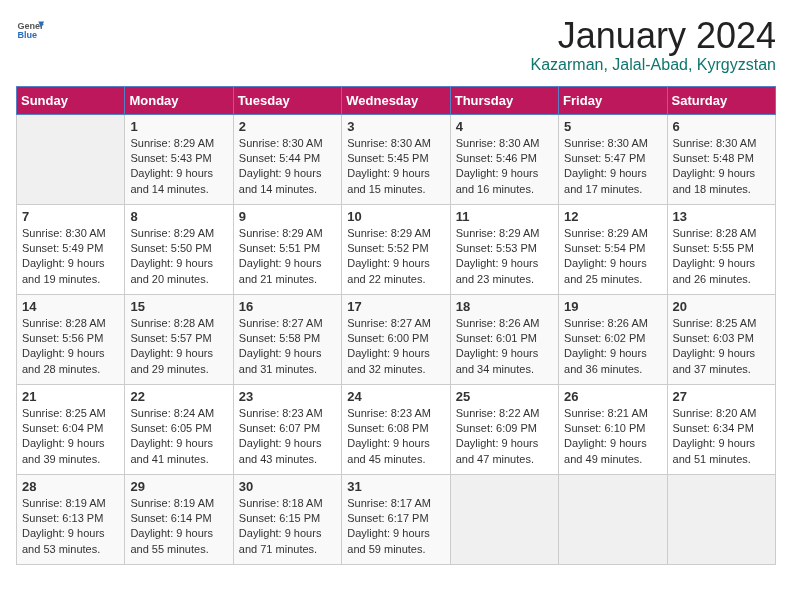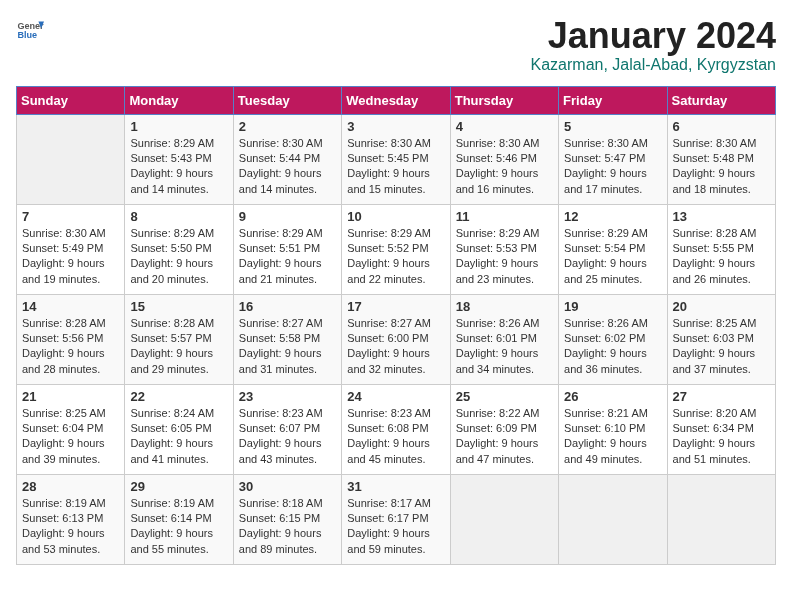--- a/index.html
+++ b/index.html
@@ -23,21 +23,21 @@
     }
     .logo-icon {
       width: 28px;
       height: 28px;
     }
     .title-section {
       text-align: right;
     }
     .month-title {
       font-size: 36px;
-      font-weight: bold;
+      font-weight: normal;
       color: #222;
       line-height: 1.1;
     }
     .subtitle {
       font-size: 16px;
       color: #0f766e;
     }
     table {
       width: 100%;
       border-collapse: collapse;
@@ -319,21 +319,21 @@
           <span class="cell-line">Sunrise: 8:19 AM</span>
           <span class="cell-line">Sunset: 6:14 PM</span>
           <span class="cell-line">Daylight: 9 hours</span>
           <span class="cell-line">and 55 minutes.</span>
         </td>
         <td>
           <span class="day-number">30</span>
           <span class="cell-line">Sunrise: 8:18 AM</span>
           <span class="cell-line">Sunset: 6:15 PM</span>
           <span class="cell-line">Daylight: 9 hours</span>
-          <span class="cell-line">and 89 minutes.</span>
+          <span class="cell-line">and 71 minutes.</span>
         </td>
         <td>
           <span class="day-number">31</span>
           <span class="cell-line">Sunrise: 8:17 AM</span>
           <span class="cell-line">Sunset: 6:17 PM</span>
           <span class="cell-line">Daylight: 9 hours</span>
           <span class="cell-line">and 59 minutes.</span>
         </td>
         <td class="empty-cell"></td>
         <td class="empty-cell"></td>

